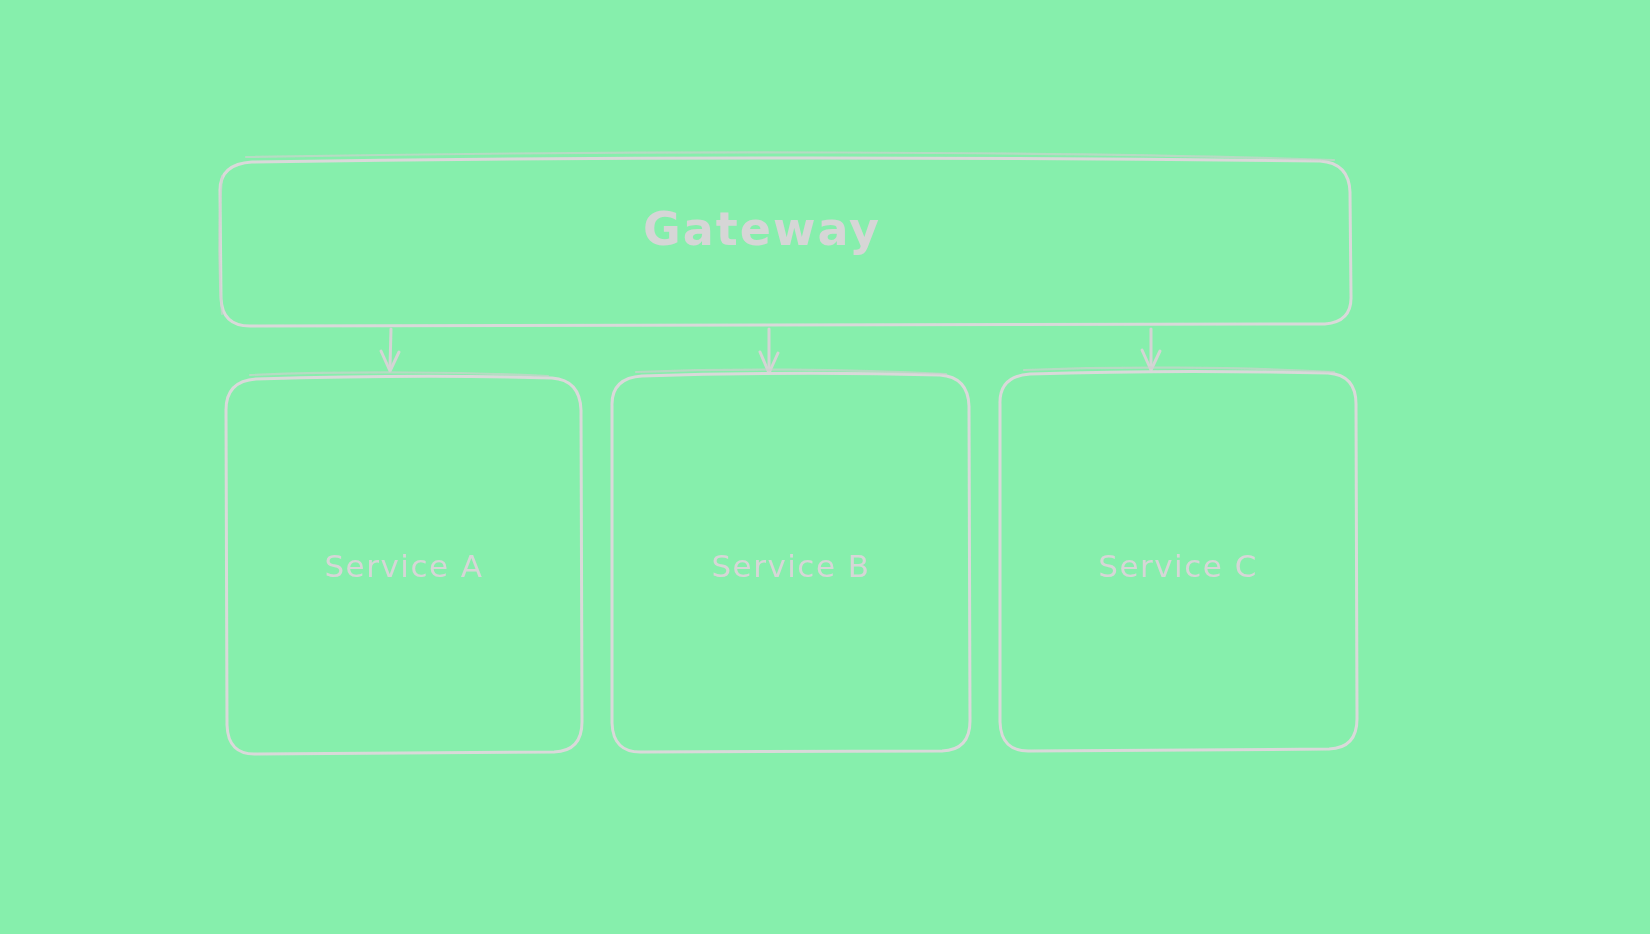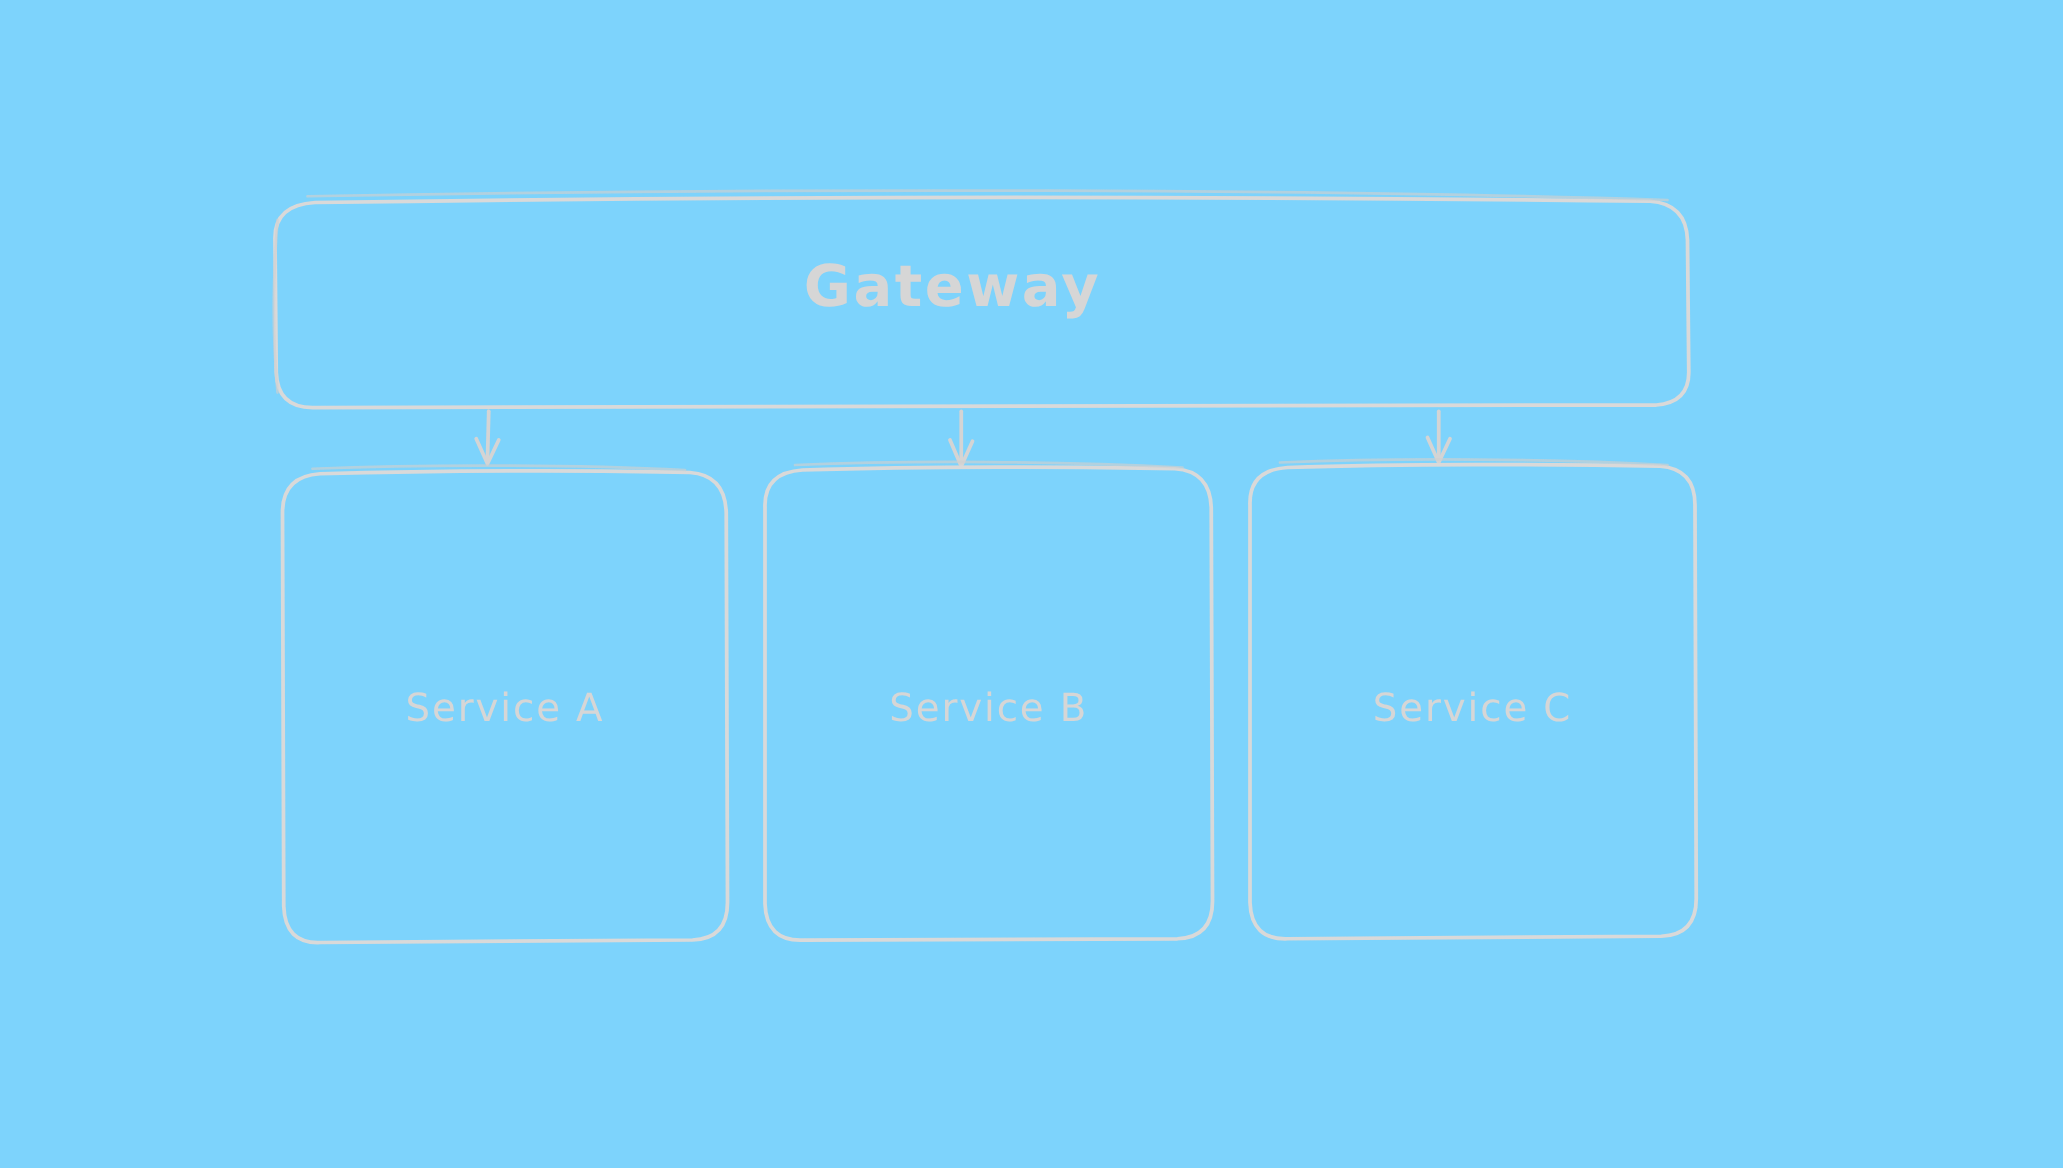--- a/index.html
+++ b/index.html
@@ -8,21 +8,21 @@
     background: #161616;
     width: 1650px;
     height: 934px;
     overflow: hidden;
     font-family: "DejaVu Sans", sans-serif;
   }
   .canvas-wrap {
     position: relative;
     width: 1650px;
     height: 934px;
-    background: #7dd3fc;
+    background: #86efac;
   }
   svg { display: block; }
 
   .sketch {
     fill: none;
     stroke: #d9d9d9;
     stroke-width: 3;
     stroke-linecap: round;
     stroke-linejoin: round;
   }

